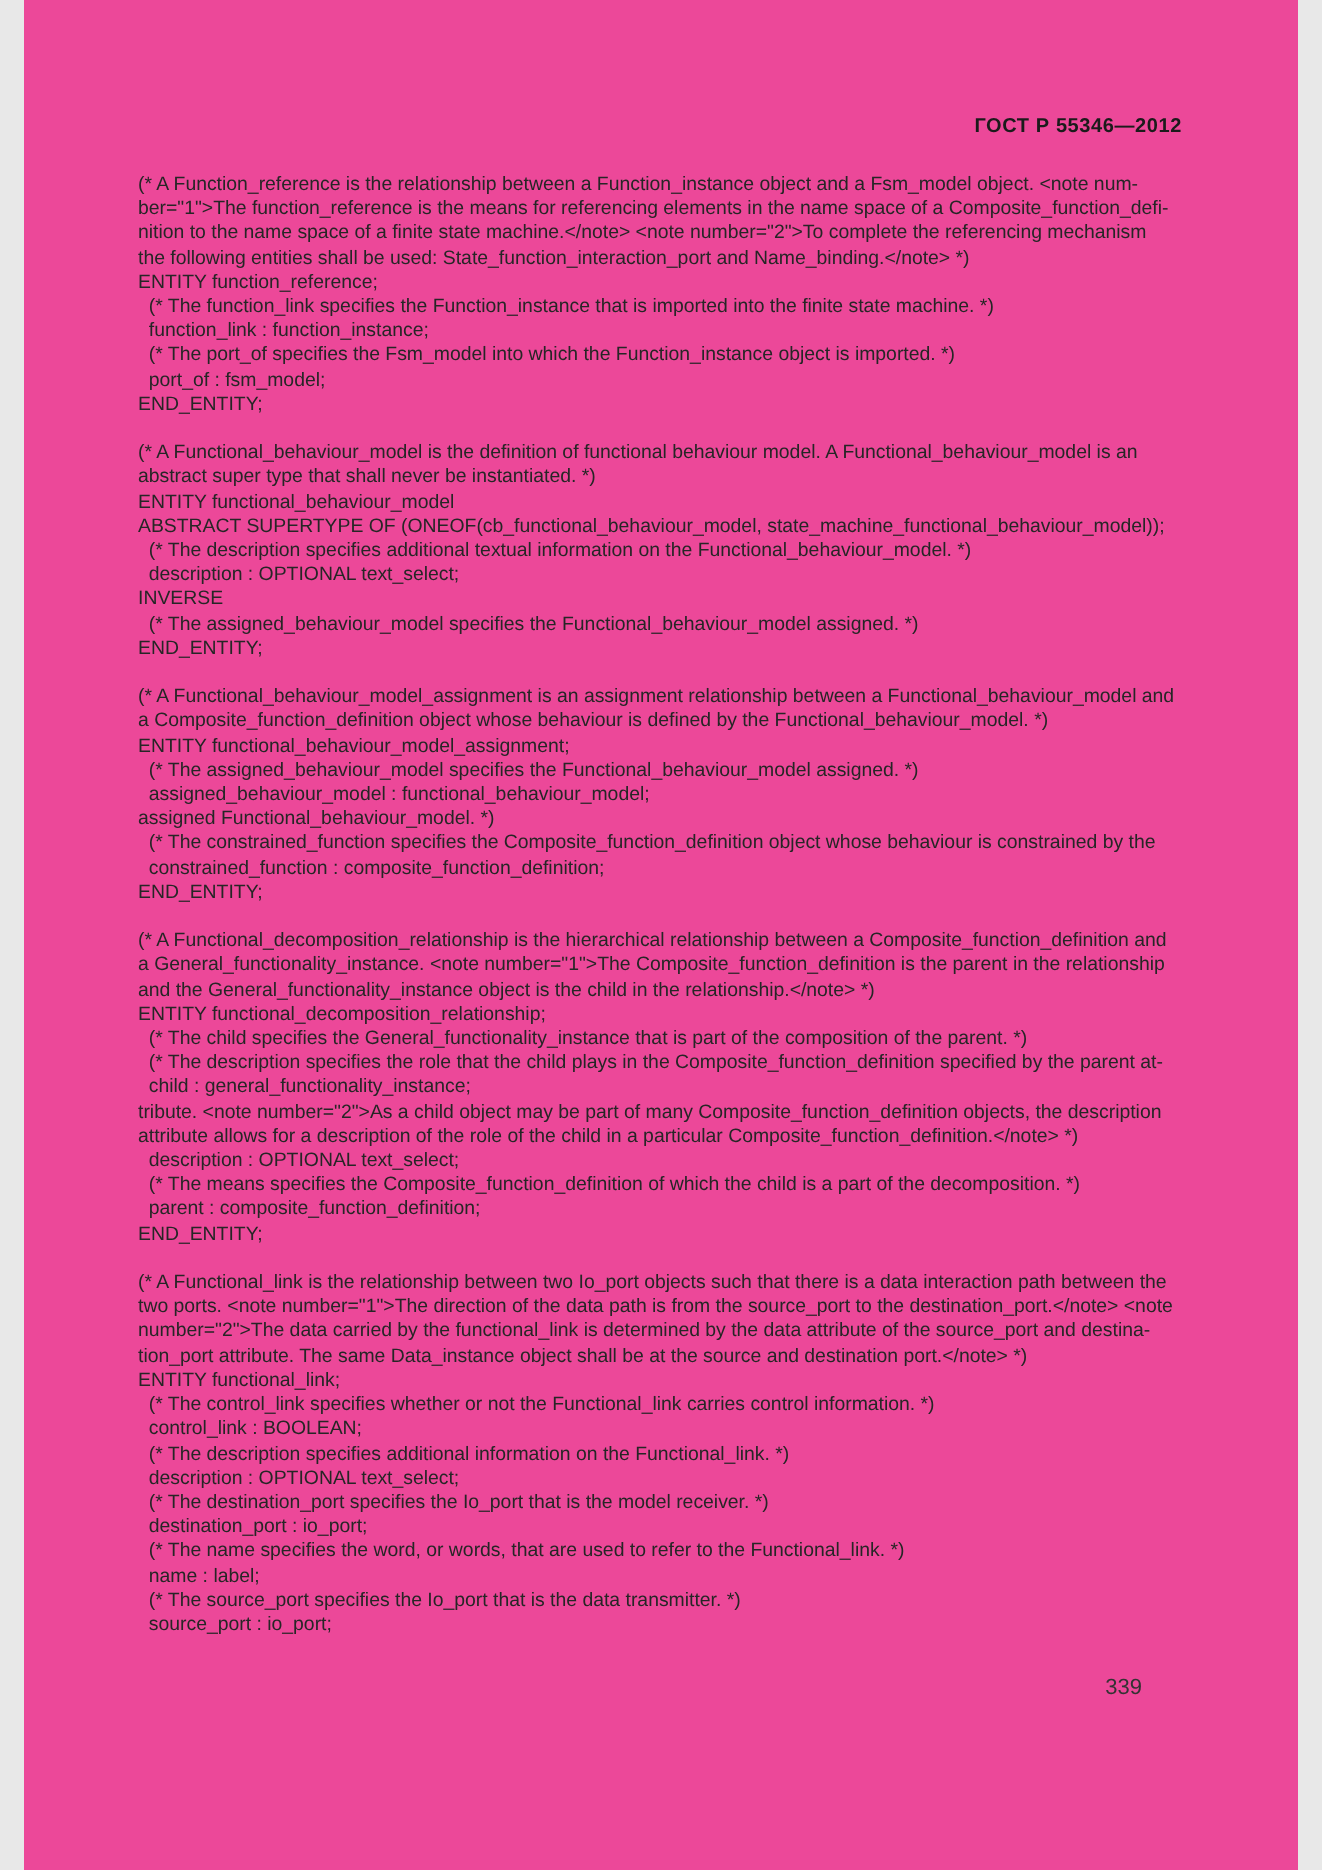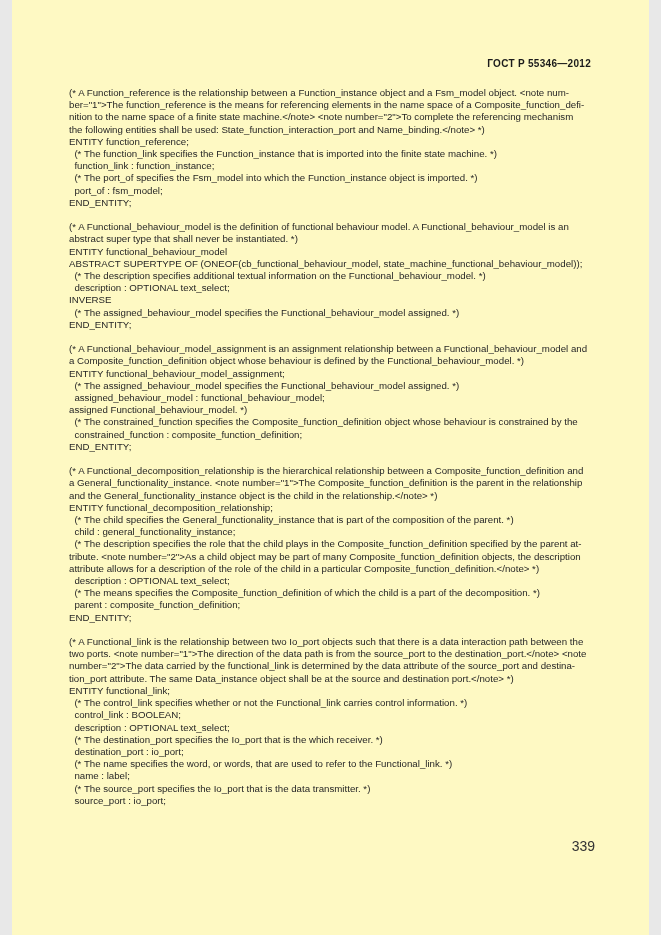--- a/index.html
+++ b/index.html
@@ -5,21 +5,21 @@
   html, body {
     margin: 0;
     padding: 0;
     background: #e8e8e8;
   }
   .page {
     position: relative;
     width: 637px;
     height: 935px;
     margin: 0 auto;
-    background: #fef9c3;
+    background: #ec4899;
     font-family: "Liberation Sans", "DejaVu Sans", sans-serif;
     color: #222222;
     overflow: hidden;
   }
   .doc-header {
     position: absolute;
     top: 58px;
     right: 58px;
     font-size: 10px;
     font-weight: bold;
@@ -40,22 +40,22 @@
   }
   .code-line {
     font-size: 9.7px;
     line-height: 12.2px;
     white-space: pre;
     color: #262626;
   }
   .page-number {
     position: absolute;
     top: 838px;
-    right: 54px;
-    font-size: 14px;
+    right: 78px;
+    font-size: 11px;
     color: #333333;
   }
 </style>
 </head>
 <body>
 
 <div class="page">
   <div class="doc-header">ГОСТ Р 55346—2012</div>
 
   <div class="doc-content">
@@ -92,39 +92,40 @@
         <div class="code-line">  (* The constrained_function specifies the Composite_function_definition object whose behaviour is constrained by the</div>
         <div class="code-line">  constrained_function : composite_function_definition;</div>
         <div class="code-line">END_ENTITY;</div>
       </div>
       <div class="entity-block">
         <div class="code-line">(* A Functional_decomposition_relationship is the hierarchical relationship between a Composite_function_definition and</div>
         <div class="code-line">a General_functionality_instance. &lt;note number="1"&gt;The Composite_function_definition is the parent in the relationship</div>
         <div class="code-line">and the General_functionality_instance object is the child in the relationship.&lt;/note&gt; *)</div>
         <div class="code-line">ENTITY functional_decomposition_relationship;</div>
         <div class="code-line">  (* The child specifies the General_functionality_instance that is part of the composition of the parent. *)</div>
+        <div class="code-line">  (* The description specifies the role that the child plays in the Composite_function_definition specified by the parent at-</div>
         <div class="code-line">  child : general_functionality_instance;</div>
-        <div class="code-line">  (* The description specifies the role that the child plays in the Composite_function_definition specified by the parent at-</div>
         <div class="code-line">tribute. &lt;note number="2"&gt;As a child object may be part of many Composite_function_definition objects, the description</div>
         <div class="code-line">attribute allows for a description of the role of the child in a particular Composite_function_definition.&lt;/note&gt; *)</div>
         <div class="code-line">  description : OPTIONAL text_select;</div>
         <div class="code-line">  (* The means specifies the Composite_function_definition of which the child is a part of the decomposition. *)</div>
         <div class="code-line">  parent : composite_function_definition;</div>
         <div class="code-line">END_ENTITY;</div>
       </div>
       <div class="entity-block">
         <div class="code-line">(* A Functional_link is the relationship between two Io_port objects such that there is a data interaction path between the</div>
         <div class="code-line">two ports. &lt;note number="1"&gt;The direction of the data path is from the source_port to the destination_port.&lt;/note&gt; &lt;note</div>
         <div class="code-line">number="2"&gt;The data carried by the functional_link is determined by the data attribute of the source_port and destina-</div>
         <div class="code-line">tion_port attribute. The same Data_instance object shall be at the source and destination port.&lt;/note&gt; *)</div>
         <div class="code-line">ENTITY functional_link;</div>
         <div class="code-line">  (* The control_link specifies whether or not the Functional_link carries control information. *)</div>
         <div class="code-line">  control_link : BOOLEAN;</div>
+        <div class="code-line">  (* The description specifies additional information on the Functional_link. *)</div>
         <div class="code-line">  description : OPTIONAL text_select;</div>
-        <div class="code-line">  (* The destination_port specifies the Io_port that is the which receiver. *)</div>
+        <div class="code-line">  (* The destination_port specifies the Io_port that is the model receiver. *)</div>
         <div class="code-line">  destination_port : io_port;</div>
         <div class="code-line">  (* The name specifies the word, or words, that are used to refer to the Functional_link. *)</div>
         <div class="code-line">  name : label;</div>
         <div class="code-line">  (* The source_port specifies the Io_port that is the data transmitter. *)</div>
         <div class="code-line">  source_port : io_port;</div>
       </div>
     </div>
 
   <div class="page-number">339</div>
 </div>

